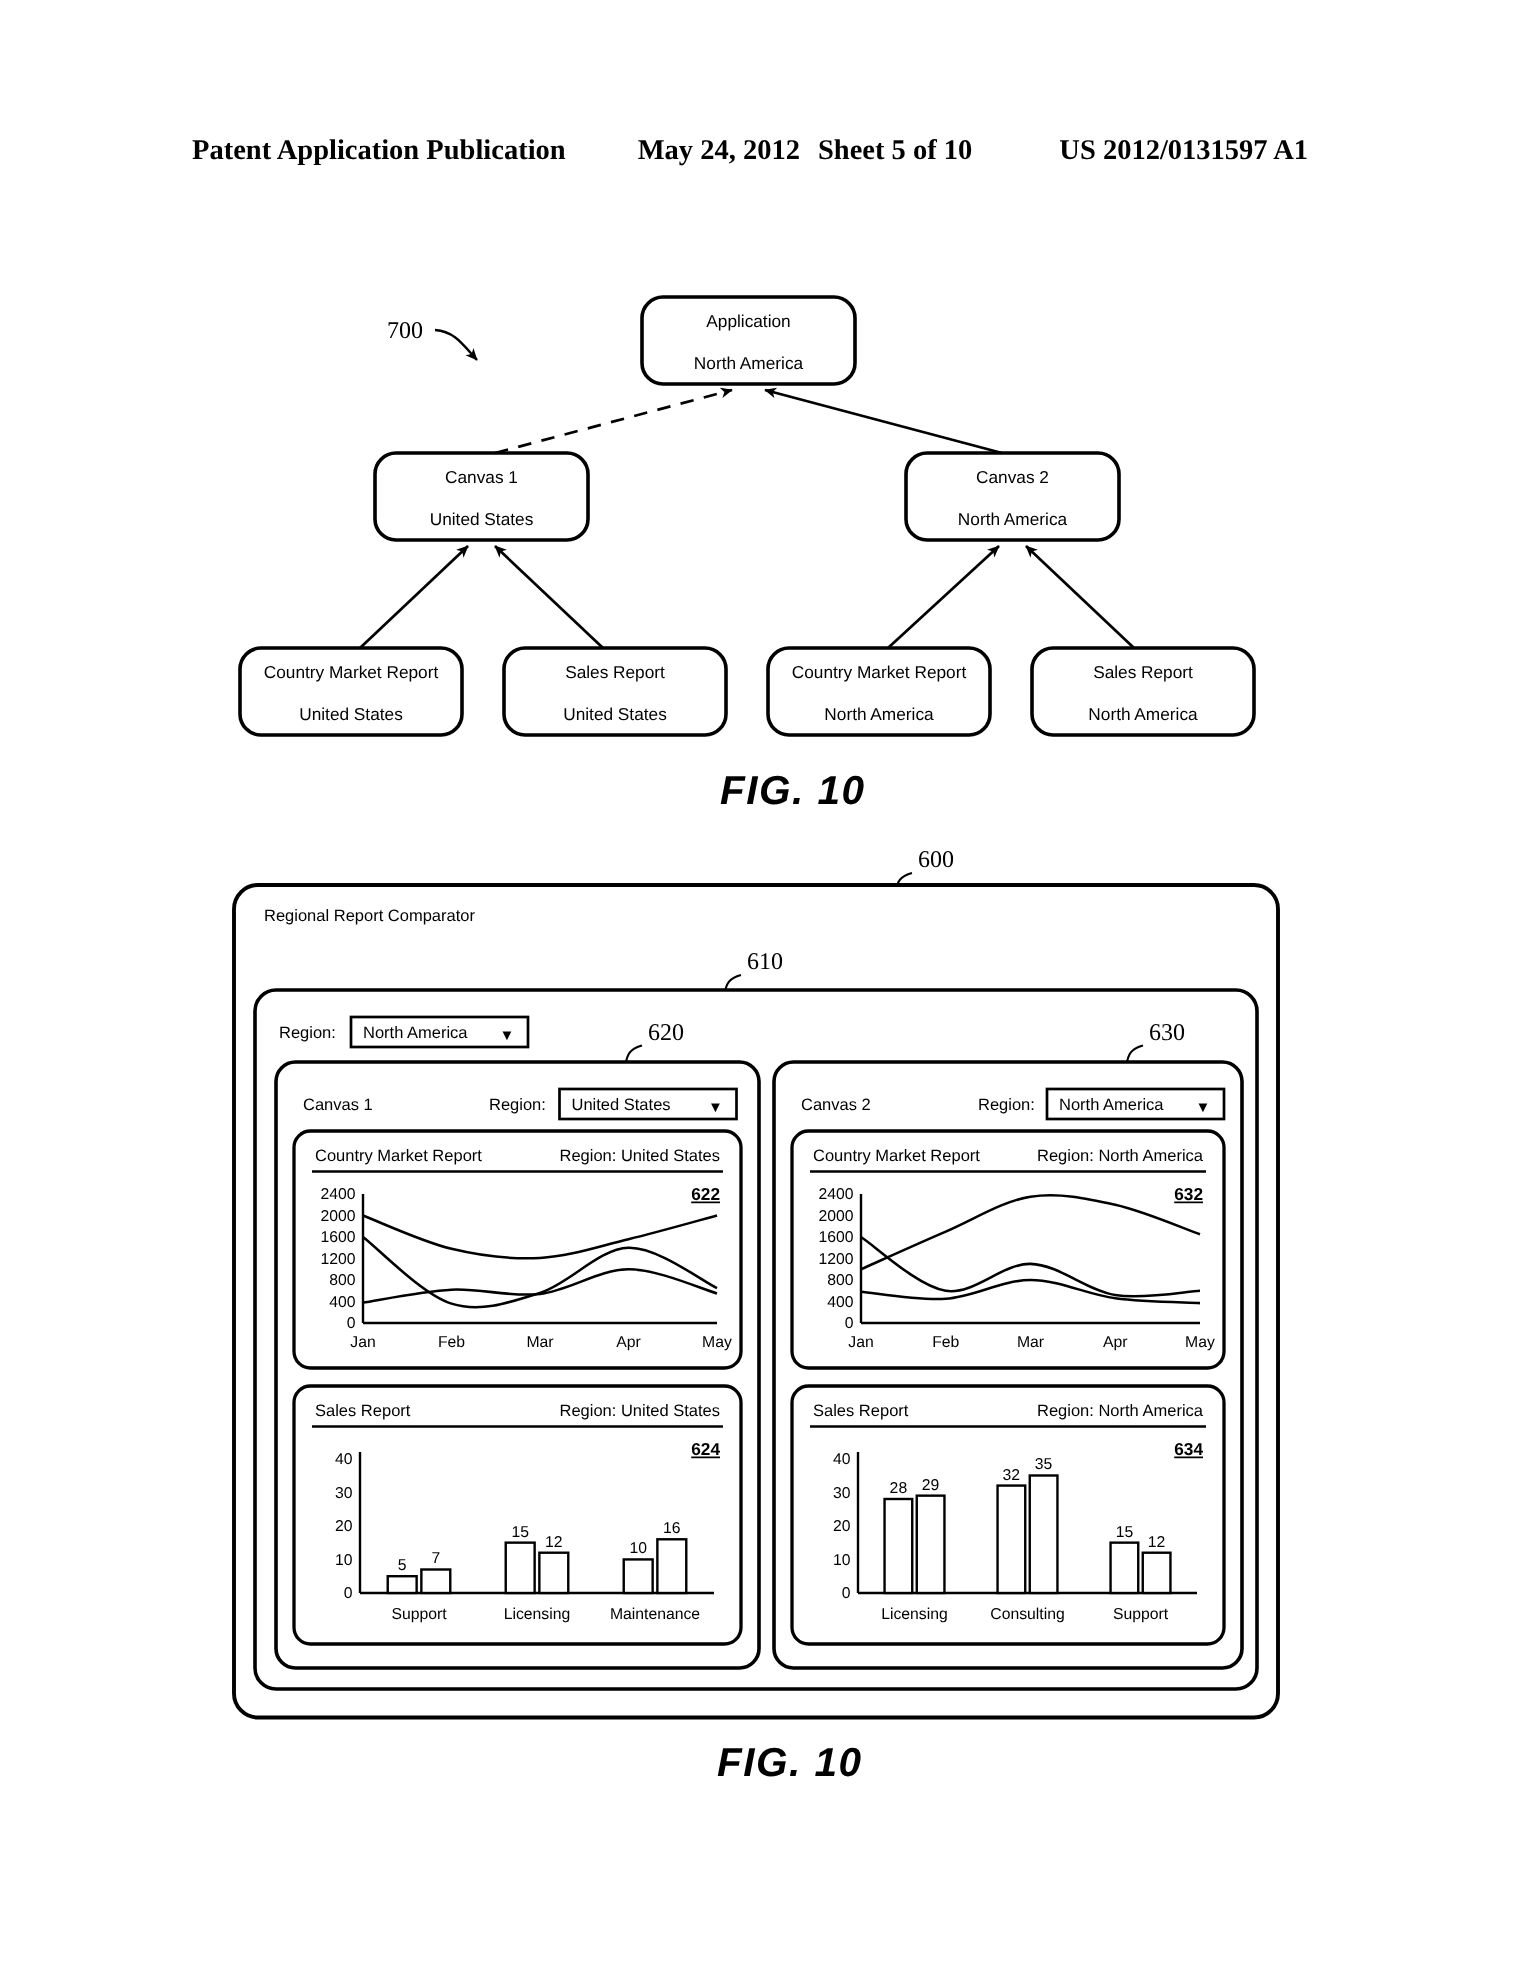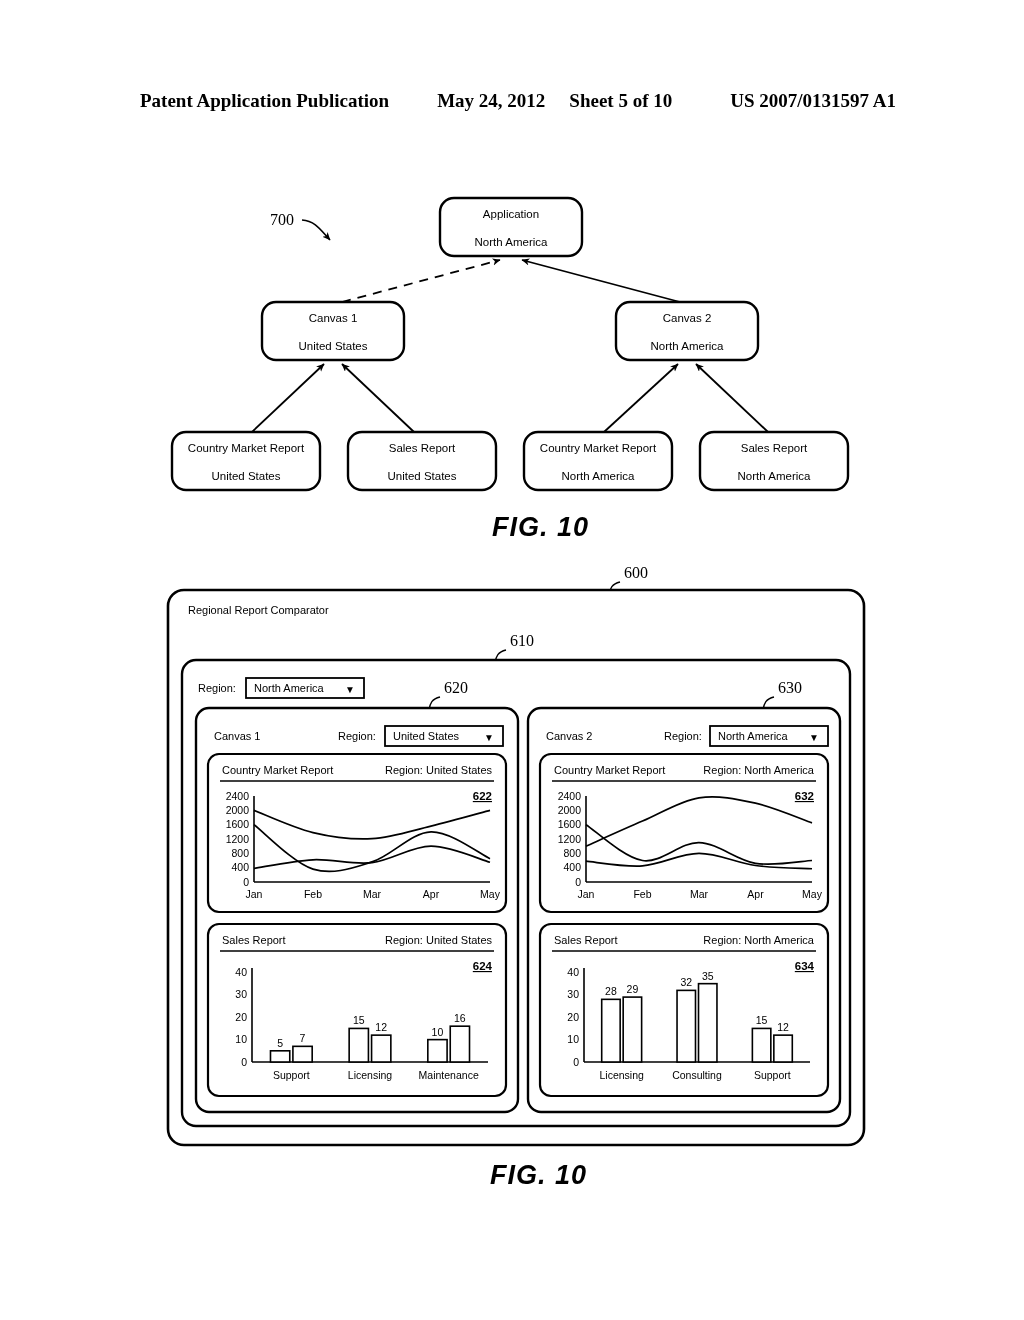--- a/index.html
+++ b/index.html
@@ -1,30 +1,30 @@
 <!DOCTYPE html>
 <html><head>
 <meta charset="utf-8">
 <style>
   html,body{margin:0;padding:0;}
   body{
     width:1024px;height:1320px;background:#fff;
     font-family:"Liberation Sans", sans-serif;color:#000;
     position:relative;overflow:hidden;
   }
-  .page{position:absolute;left:12px;top:0;width:872px;height:1320px;}
+  .page{position:absolute;left:0;top:0;width:872px;height:1320px;}
 
   
   .pat-header{
     position:absolute;left:128px;top:88px;width:768px;height:26px;
     font-family:"Liberation Serif", serif;font-weight:bold;font-size:19px;
     display:flex;align-items:center;white-space:nowrap;
   }
   .pat-header .h-pub{margin-right:48px;}
-  .pat-header .h-date{margin-right:24px;}
+  .pat-header .h-date{margin-right:12px;}
   .pat-header .h-sheet{margin-right:58px;}
 
   
   svg{display:block;}
   .fig-svg{position:absolute;}
 
   
   .fig-caption{
     position:absolute;font-family:"Liberation Sans", sans-serif;
     font-style:italic;font-weight:bold;font-size:27px;letter-spacing:1px;
@@ -46,21 +46,21 @@
 </style>
 </head>
 <body>
 
 <div class="page">
 
   <div class="pat-header">
     <span class="h-pub">Patent Application Publication</span>
     <span class="h-date">May 24, 2012</span>
     <span class="h-sheet">Sheet 5 of 10</span>
-    <span class="h-num">US 2007/0131597 A1</span>
+    <span class="h-num">US 2012/0131597 A1</span>
   </div>
 
   <svg class="fig-svg" id="fig10" style="left:140px;top:180px;" width="740" height="330" viewBox="0 0 740 330">
     <defs>
       <marker id="arrowSolid" markerWidth="9" markerHeight="9" refX="7.5" refY="3.6" orient="auto" markerUnits="userSpaceOnUse">
         <path d="M0,0 L8,3.6 L0,7.2 L2.2,3.6 Z" fill="#000"></path>
       </marker>
       <marker id="arrowSolid2" markerWidth="9" markerHeight="9" refX="7.5" refY="3.6" orient="auto" markerUnits="userSpaceOnUse">
         <path d="M0,0 L8,3.6 L0,7.2 L2.2,3.6 Z" fill="#000"></path>
       </marker>

